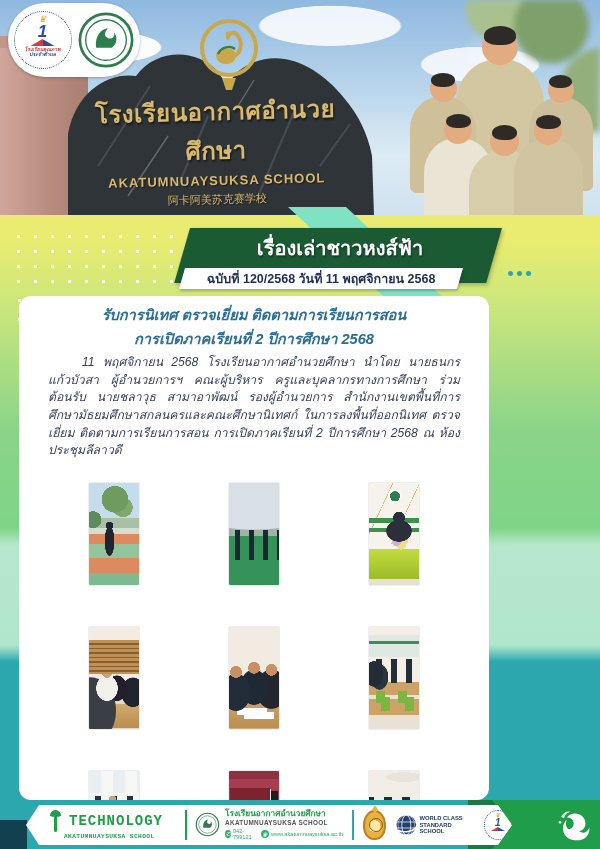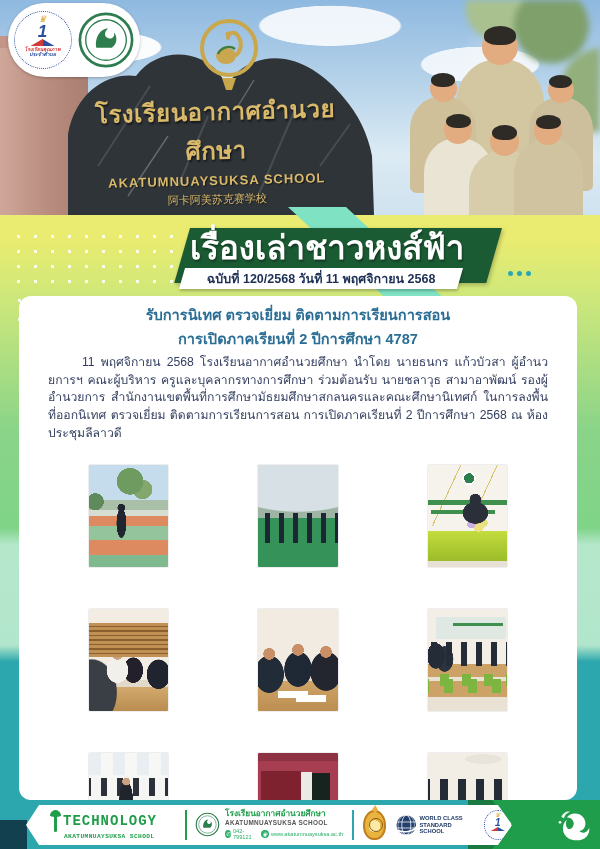--- a/index.html
+++ b/index.html
@@ -50,30 +50,30 @@
     background-image:radial-gradient(circle,rgba(255,255,255,.85) 1.6px,transparent 2px);background-size:17px 15px;}
   .dot-col{position:absolute;left:11px;top:76px;width:10px;height:46px;
     background-image:radial-gradient(circle,rgba(255,255,255,.85) 1.6px,transparent 2px);background-size:17px 19px;}
   .ribbon{position:absolute;left:288px;top:-8px;width:58px;height:108px;background:#7fe2c2;
     transform:skewX(47deg);transform-origin:top left;}
   .green-bar{position:absolute;left:190px;top:13px;width:312px;height:55px;background:#1b5b33;
     transform:skewX(-16deg);transform-origin:top right;box-shadow:2px 2px 4px rgba(0,0,0,.25);}
   .school-pill{position:absolute;left:196px;top:-7px;width:252px;height:20px;background:#fff;border-radius:12px;
     display:flex;align-items:center;justify-content:center;font-size:8.5px;font-weight:bold;color:#17324a;
     box-shadow:0 1px 2px rgba(0,0,0,.3);letter-spacing:.2px;}
-  .banner-title{position:absolute;left:190px;top:13px;width:300px;font-size:33px;line-height:40px;
+  .banner-title{position:absolute;left:190px;top:13px;width:300px;text-align:center;font-size:20px;line-height:40px;
     font-weight:bold;color:#fff;text-shadow:1px 2px 2px rgba(0,0,0,.35);}
   .issue-strip{position:absolute;left:182px;top:53px;width:278px;height:21px;background:#fff;
     transform:skewX(-16deg);display:flex;align-items:center;justify-content:center;box-shadow:1px 2px 3px rgba(0,0,0,.25);}
   .issue-strip b{transform:skewX(16deg);font-size:12.5px;color:#1d2f55;}
   .dots3{position:absolute;left:508px;top:56px;display:flex;gap:4px;}
   .dots3 i{width:5px;height:5px;border-radius:50%;background:#2ba7ad;}
   
-  .card{position:absolute;left:19px;top:296px;width:558px;height:504px;background:#fff;border-radius:12px;
-    box-sizing:border-box;padding:8px 29px 0 29px;z-index:2;}
+  .card{position:absolute;left:19px;top:296px;width:470px;height:504px;background:#fff;border-radius:12px;
+    box-sizing:border-box;padding:8px 29px 0 29px;z-index:2;font-style:italic;}
   .article-title{margin:0 0 3px;text-align:center;font-size:14.6px;line-height:1.62;color:#2a6d95;font-weight:bold;}
   .article-title span{display:block;}
   .article-body{margin:0 0 6px;font-size:12.2px;line-height:1.44;color:#333e5f;text-align:justify;text-indent:34px;}
   .grid{display:grid;grid-template-columns:repeat(3,1fr);gap:8px;}
   .photo{height:104px;border-radius:2px;background-color:#ddd;background-repeat:no-repeat;border:1px solid #eee;box-sizing:border-box;}
   .s1{background:
     radial-gradient(circle 4px at 41% 42%,#1f2630 96%,transparent) 0 0/100% 100% no-repeat,
     radial-gradient(ellipse 5px 15px at 41% 57%,#1f2630 96%,transparent) 0 0/100% 100% no-repeat,
     radial-gradient(circle 14px at 8% 36%,#5e8a5c 60%,transparent 61%) 0 0/100% 100% no-repeat,
     radial-gradient(circle 22px at 52% 16%,#6f9a60 60%,transparent 61%) 0 0/100% 100% no-repeat,
@@ -167,21 +167,21 @@
   .footer{position:absolute;left:0;top:800px;width:600px;height:49px;z-index:3;}
   .f-base{position:absolute;inset:0;background:linear-gradient(90deg,#2ba7ad 0 78%,#1b7a40 78% 100%);}
   .f-corner{position:absolute;left:0;top:20px;width:27px;height:29px;background:#12404e;}
   .f-green{position:absolute;left:492px;top:0;width:108px;height:49px;background:#1f9d4a;z-index:2;
     clip-path:polygon(0 0,100% 0,100% 100%,0 100%,18px 50%);display:flex;align-items:center;justify-content:flex-end;}
   .f-green svg{margin-right:8px;}
   .f-white{position:absolute;left:26px;top:5px;width:486px;height:40px;background:#fff;z-index:3;
     clip-path:polygon(13px 0,472px 0,486px 50%,472px 100%,13px 100%,0 50%);
     display:flex;align-items:center;box-sizing:border-box;padding-left:24px;}
   .tech{width:140px;}
-  .tech-row{display:flex;align-items:center;gap:2px;}
+  .tech-row{display:flex;align-items:center;gap:8px;}
   .leafT{position:relative;width:11px;height:22px;}
   .leafT::before,.leafT::after{content:'';position:absolute;background:#1f9d4a;}
   .leafT::before{left:4px;top:0;width:3px;height:22px;border-radius:2px;}
   .leafT::after{left:0;top:0;width:11px;height:7px;border-radius:50% 50% 50% 50%/80% 80% 20% 20%;}
   .tech-title{font-family:"Liberation Mono",monospace;font-size:14px;font-weight:bold;color:#1f9d4a;letter-spacing:1px;}
   .tech-sub{font-family:"Liberation Mono",monospace;font-size:6.2px;font-weight:bold;color:#1f9d4a;letter-spacing:.4px;margin:1px 0 0 14px;}
   .div-green{width:2px;height:30px;background:#1f9d4a;margin:0 8px 0 2px;}
   .div-teal{width:2px;height:30px;background:#2ba7ad;margin:0 9px;}
   .contact{display:flex;align-items:center;gap:5px;width:148px;}
   .c-col{line-height:1.15;}
@@ -291,21 +291,21 @@
     <div class="dots3">
         <i></i>
         <i></i>
         <i></i>
       </div>
   </section>
 
   <main class="card">
     <h2 class="article-title">
       <span>รับการนิเทศ ตรวจเยี่ยม ติดตามการเรียนการสอน</span>
-      <span>การเปิดภาคเรียนที่ 2 ปีการศึกษา 4787</span>
+      <span>การเปิดภาคเรียนที่ 2 ปีการศึกษา 2568</span>
     </h2>
     <p class="article-body">11 พฤศจิกายน 2568 โรงเรียนอากาศอำนวยศึกษา นำโดย นายธนกร แก้วบัวสา ผู้อำนวยการฯ คณะผู้บริหาร ครูและบุคลากรทางการศึกษา ร่วมต้อนรับ นายชลาวุธ สามาอาพัฒน์ รองผู้อำนวยการ สำนักงานเขตพื้นที่การศึกษามัธยมศึกษาสกลนครและคณะศึกษานิเทศก์ ในการลงพื้นที่ออกนิเทศ ตรวจเยี่ยม ติดตามการเรียนการสอน การเปิดภาคเรียนที่ 2 ปีการศึกษา 2568 ณ ห้องประชุมลีลาวดี</p>
     <div class="grid">
       <figure class="photo s1" title="director speaking at morning assembly on basketball court"></figure>
       <figure class="photo s2" title="administrators lined up in school gymnasium"></figure>
       <figure class="photo s3" title="director seated at conference table before marble school-name wall"></figure>
       <figure class="photo s4" title="administrators at meeting table in wood-panelled conference room"></figure>
       <figure class="photo s5" title="supervisor speaking into microphone at meeting table"></figure>
       <figure class="photo s6" title="wide view of conference room with attendees at long tables"></figure>
       <figure class="photo s7" title="supervisors visiting classroom with students at desks"></figure>

